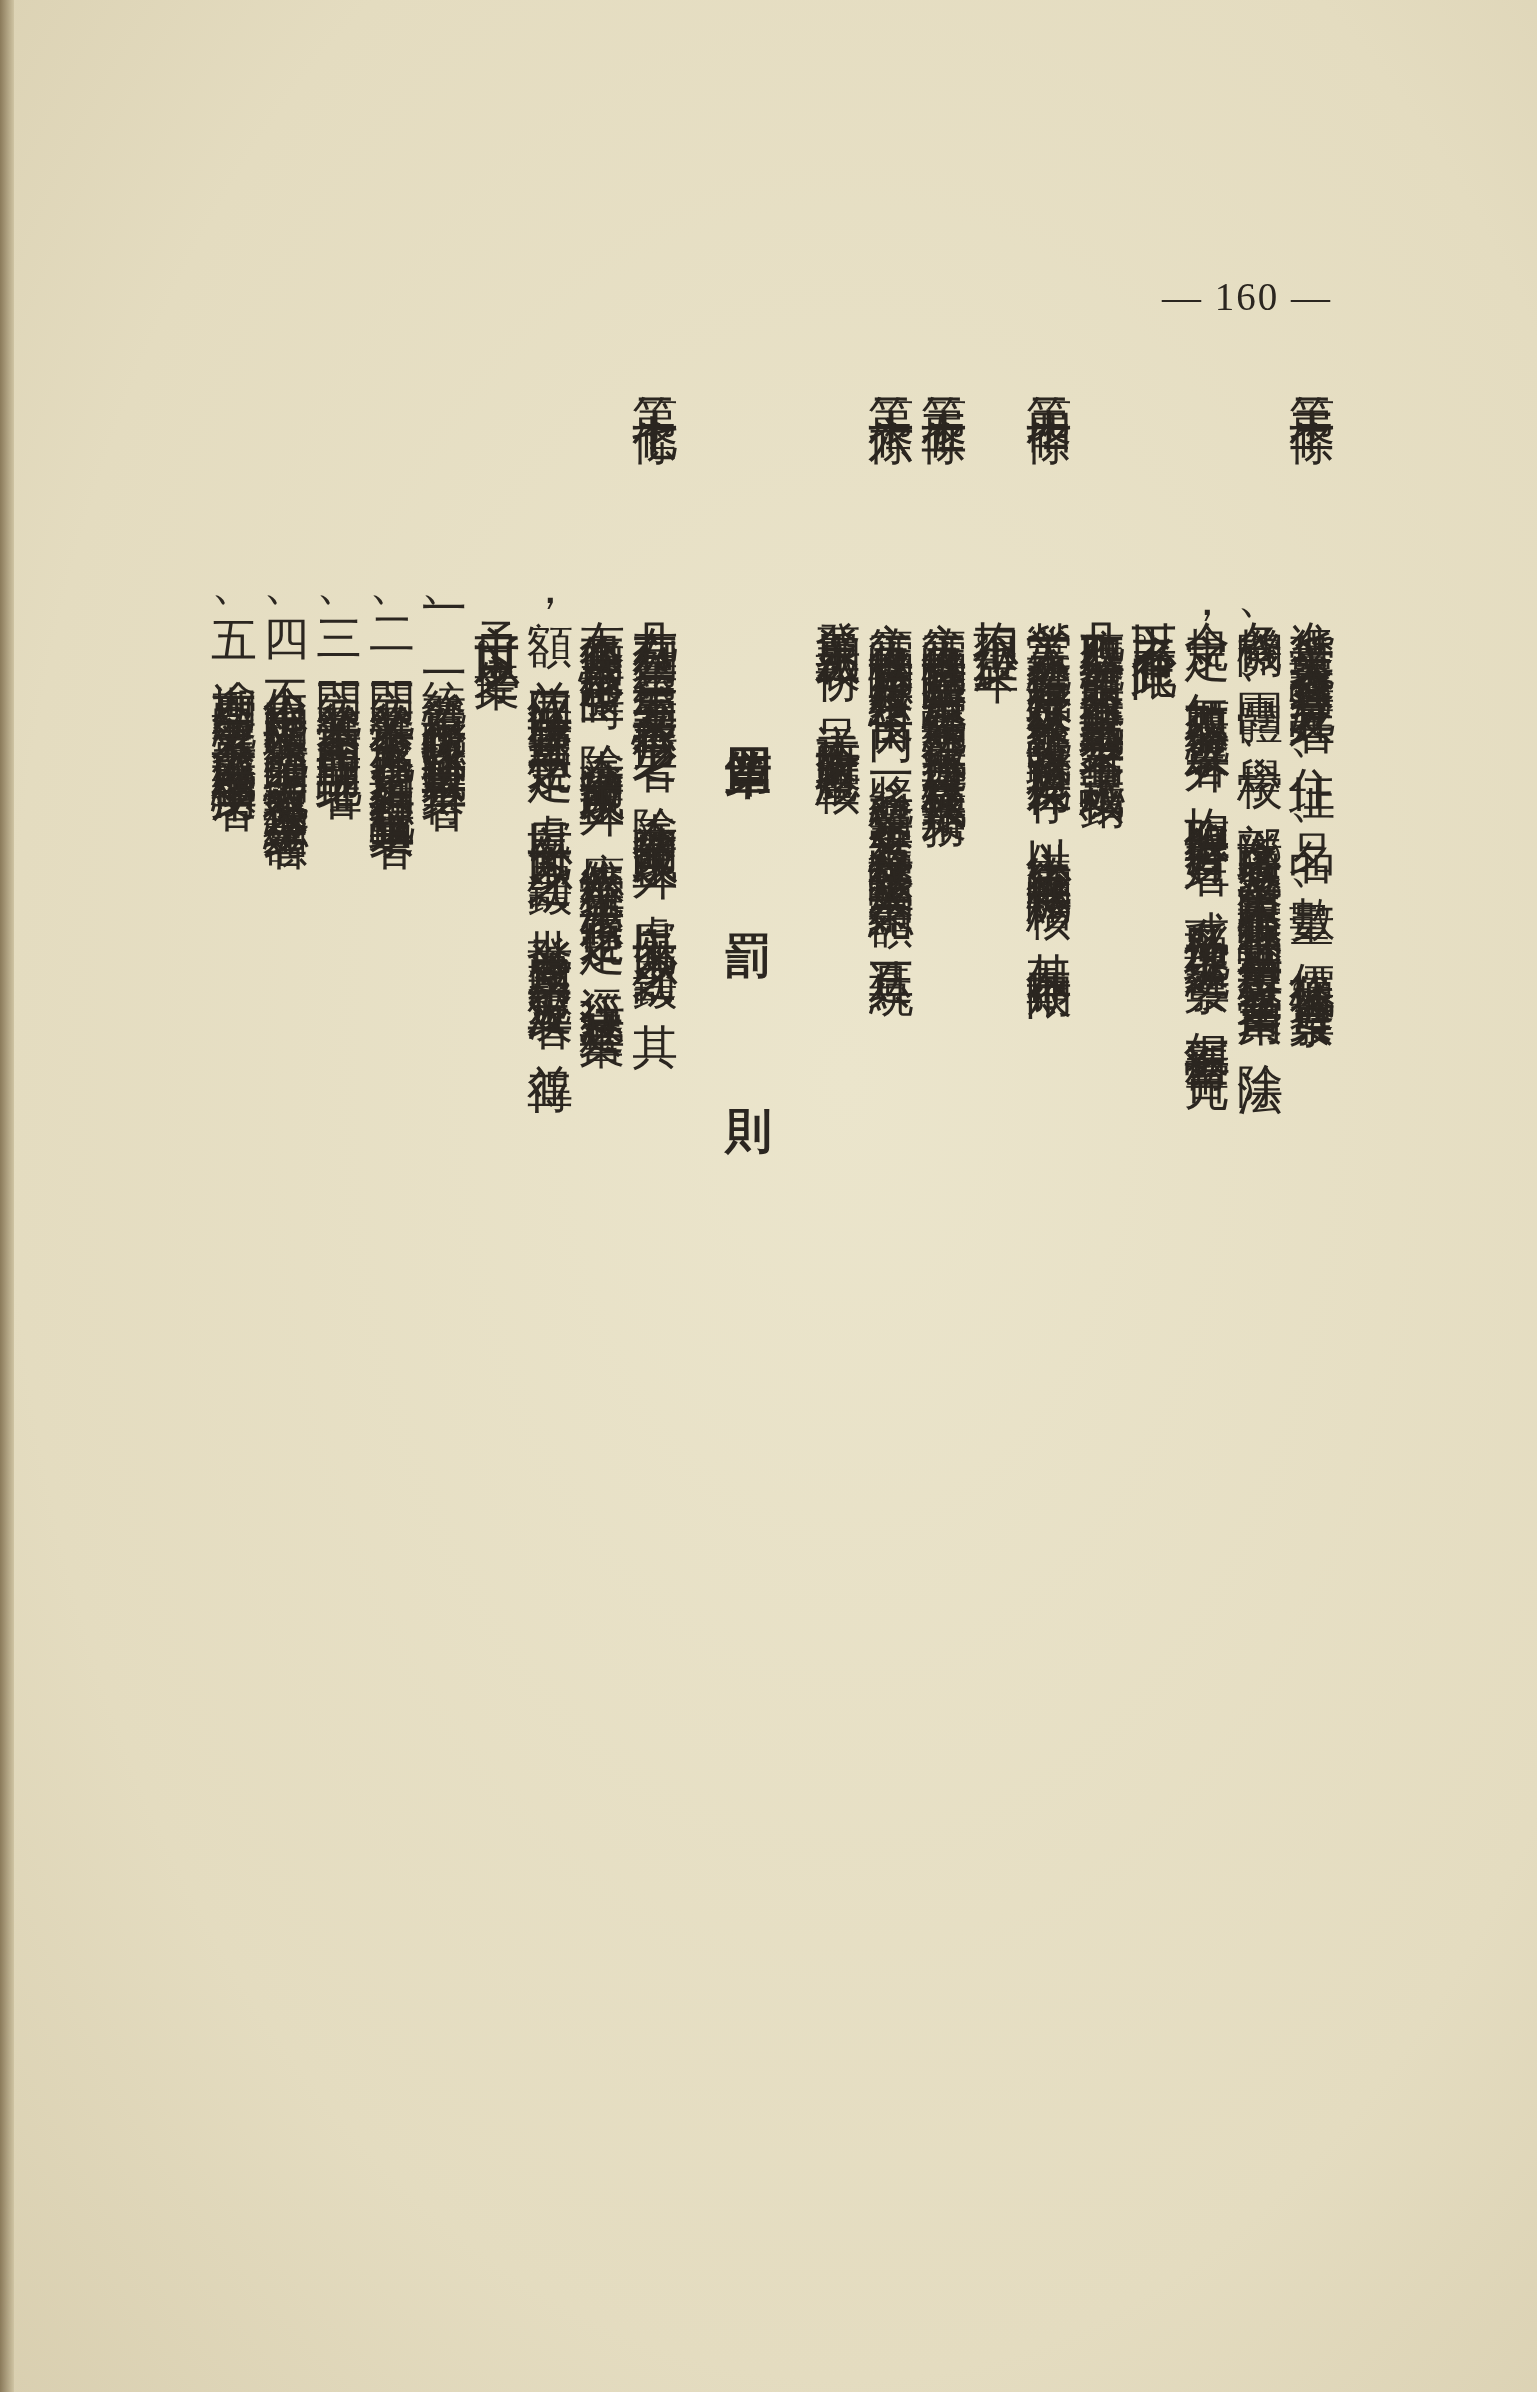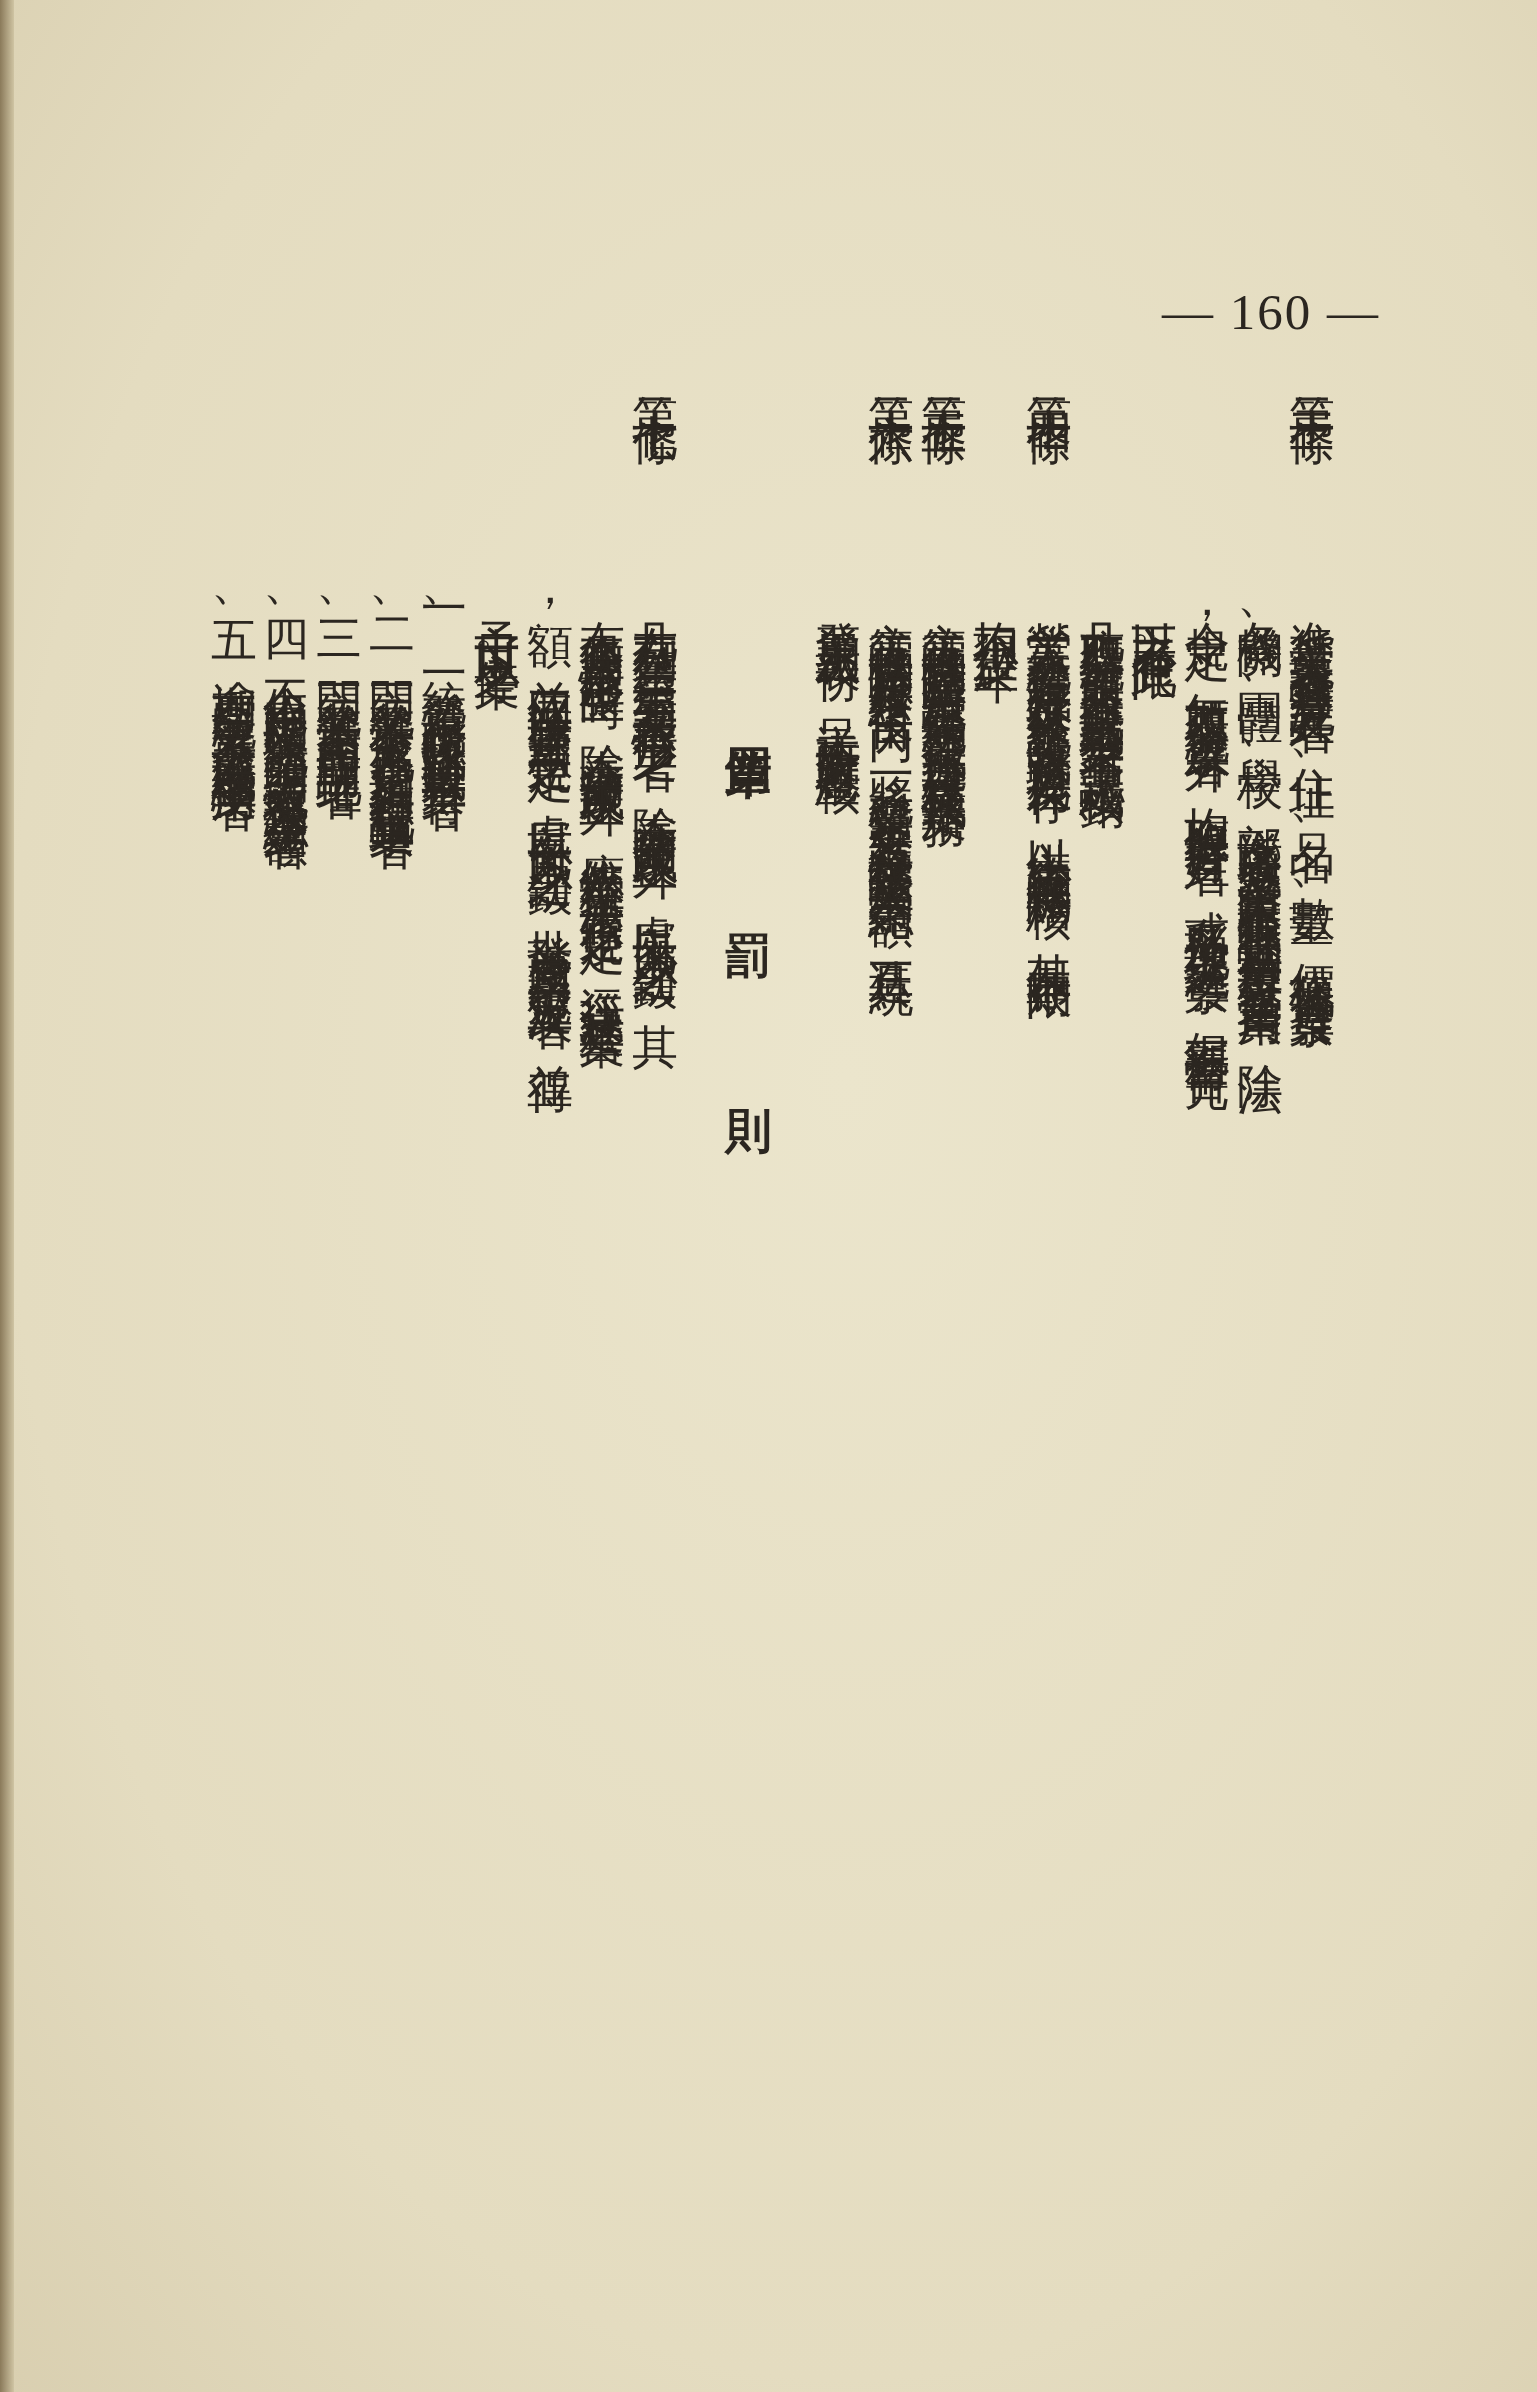--- a/index.html
+++ b/index.html
@@ -12,22 +12,22 @@
   }
   .page {
     position: absolute; left: 0; top: 0; width: 1538px; height: 2392px;
     background: radial-gradient(ellipse at 55% 45%, #ebe5cc 0%, #e4dcc0 70%, #d9cfb0 100%);
   }
   .binding {
     position: absolute; left: 0; top: 0; width: 13.7px; height: 2392px;
     background: linear-gradient(to right, #8a7a5a, #cfc4a3);
   }
   .page-number {
-    position: absolute; left: 1162px; top: 283px;
-    font-size: 51px; letter-spacing: 2px;
+    position: absolute; left: 1162px; top: 274px;
+    font-size: 39px; letter-spacing: 2px;
     font-family: "Liberation Serif", "DejaVu Serif", serif;
   }
   .col {
     position: absolute;
     writing-mode: vertical-rl;
     text-orientation: upright;
     font-size: 46px;
     line-height: 59px;
     letter-spacing: 6.3px;
     white-space: nowrap;

